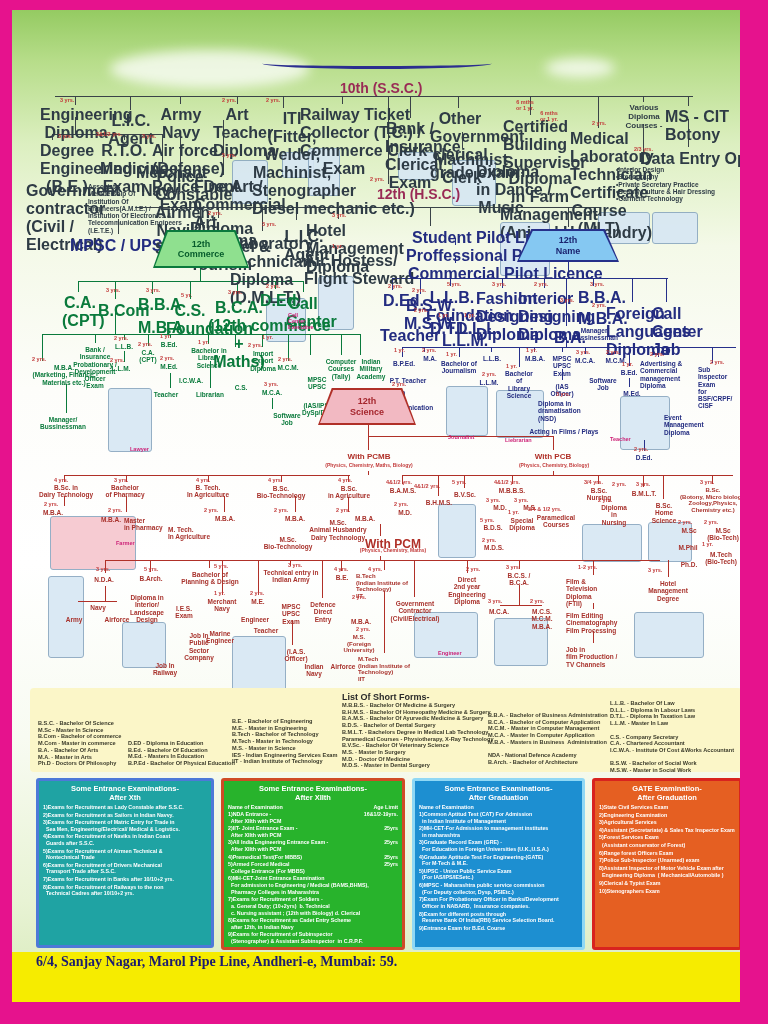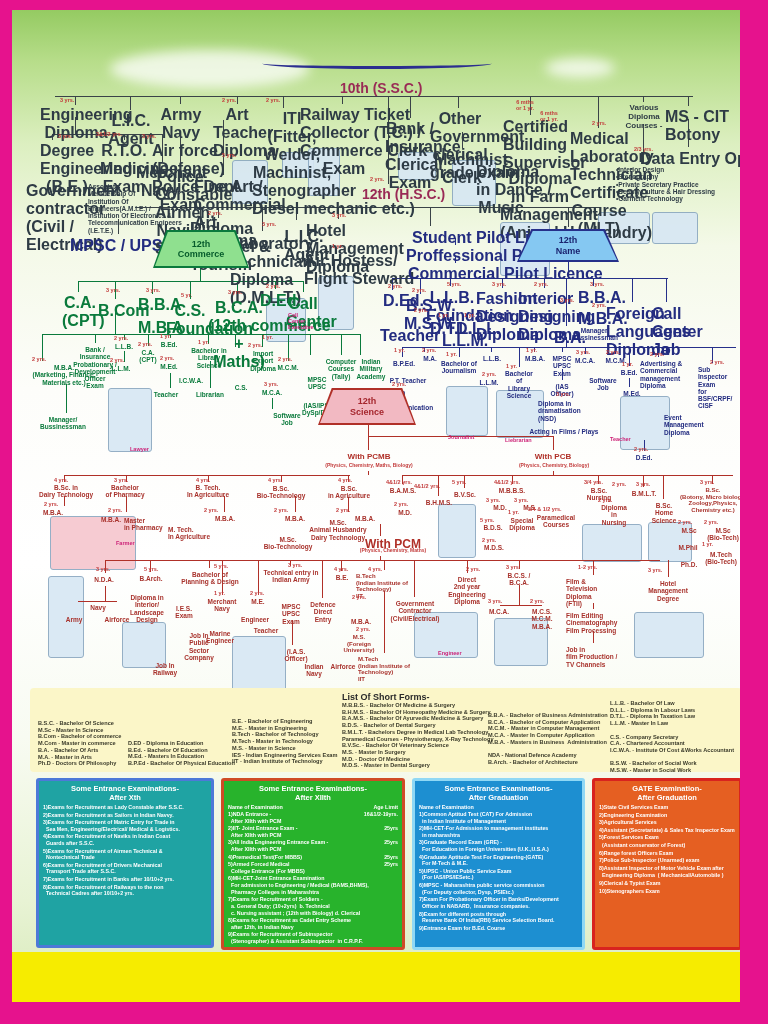--- a/index.html
+++ b/index.html
@@ -53,21 +53,21 @@
   <div class="frame" style="left:0;top:0;width:12px;height:1024px;"></div>
   <div class="frame" style="left:740px;top:0;width:28px;height:1024px;"></div>
   <div class="frame" style="left:0;top:1002px;width:768px;height:22px;"></div>
 
   <div class="cloud" style="left:110px;top:50px;width:200px;height:38px;"></div>
   <div class="cloud" style="left:545px;top:58px;width:70px;height:20px;"></div>
 
   <div id="title-underline"></div>
 
   <div class="big-header" style="left:340px;top:80px;">10th (S.S.C.)</div>
-  <div class="big-header" style="left:362px;top:186px;">12th (H.S.C.)</div>
+  <div class="big-header" style="left:377px;top:186px;">12th (H.S.C.)</div>
 
   <div class="trap" style="left:153px;top:230px;width:96px;height:38px;background:#0a7a3c;">
     <div class="in" style="background:#8fe08f;color:#075c2c;">
       <span>12th</span>
       <span>Commerce</span>
     </div>
   </div>
   <div class="trap" style="left:517px;top:229px;width:102px;height:33px;background:#26308a;">
     <div class="in" style="background:#85c8f2;color:#1b2470;">
       <span>12th</span>
@@ -878,15 +878,16 @@
         <div class="exam-item"><span>7)Police Sub-Inspector (Unarmed) exam</span></div>
         <div class="exam-item"><span>8)Assistant Inspector of Motor Vehicle Exam after</span></div>
         <div class="exam-item"><span>  Engineering Diploma  ( Mechanical/Automobile )</span></div>
         <div class="exam-item"><span>9)Clerical &amp; Typist Exam</span></div>
         <div class="exam-item"><span>10)Stenographers Exam</span></div>
       </div>
     </div>
 
   <div id="footer">
     <div id="footer-addr">
+      <span>6/4, Sanjay Nagar, Marol Pipe Line, Andheri-e, Mumbai: 59.</span>
     </div>
   </div>
 </div>
 
 </body></html>

